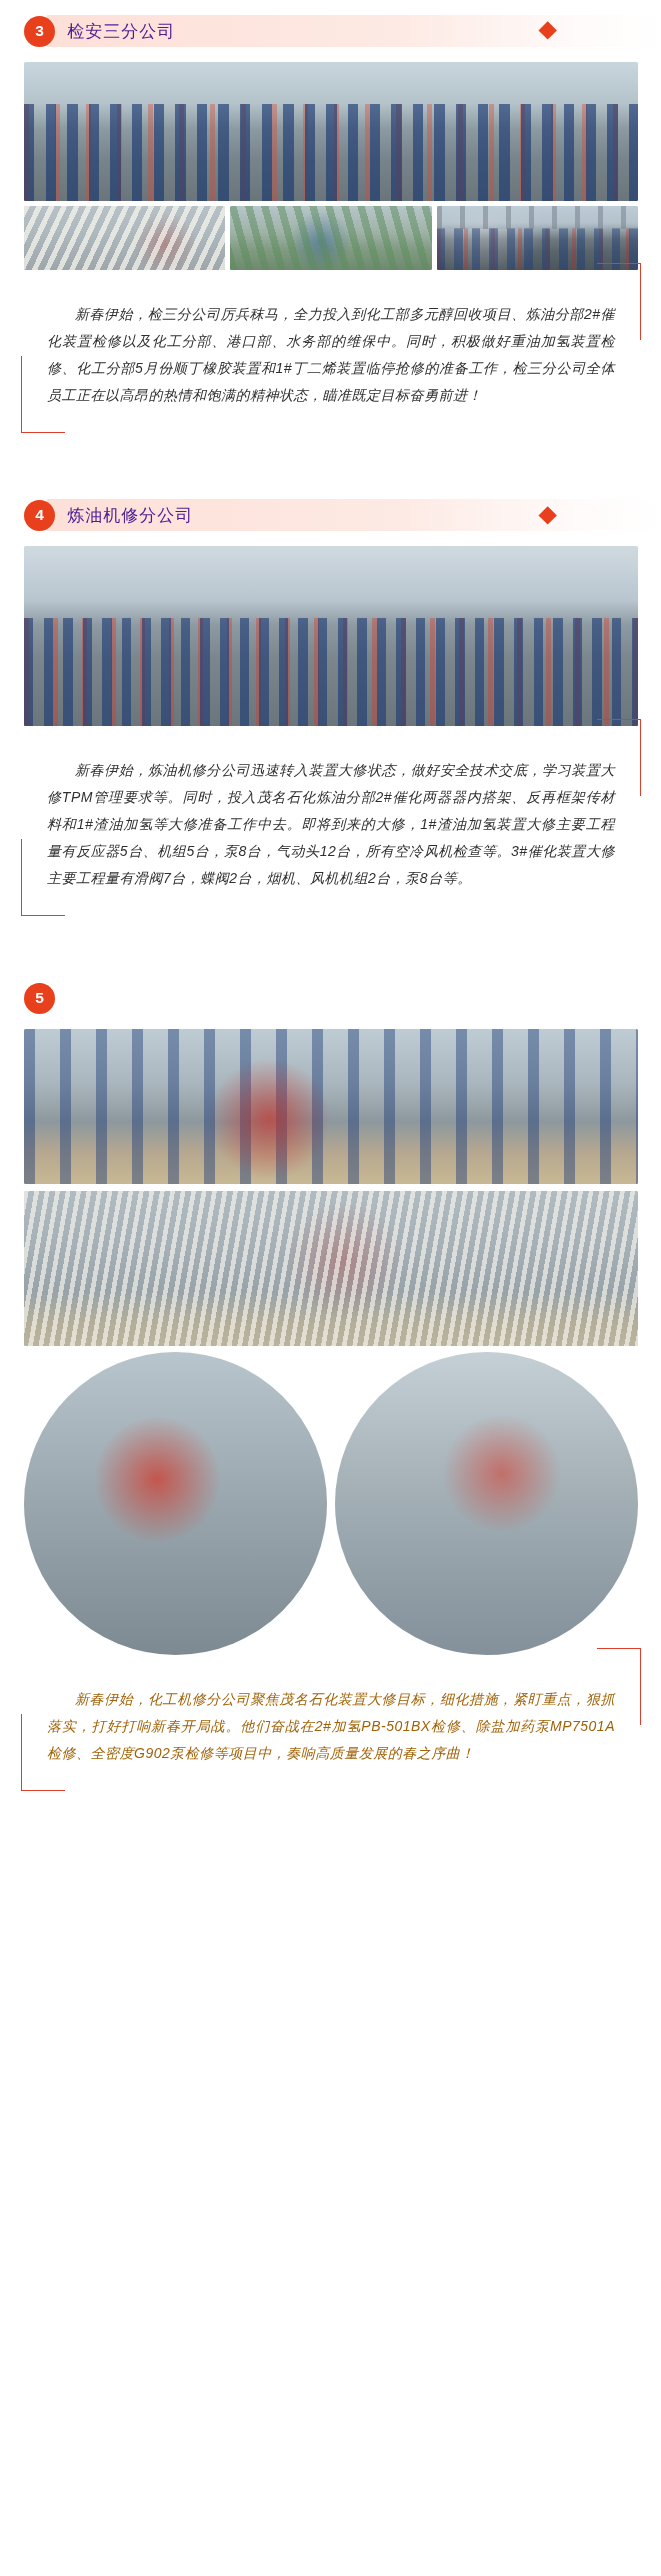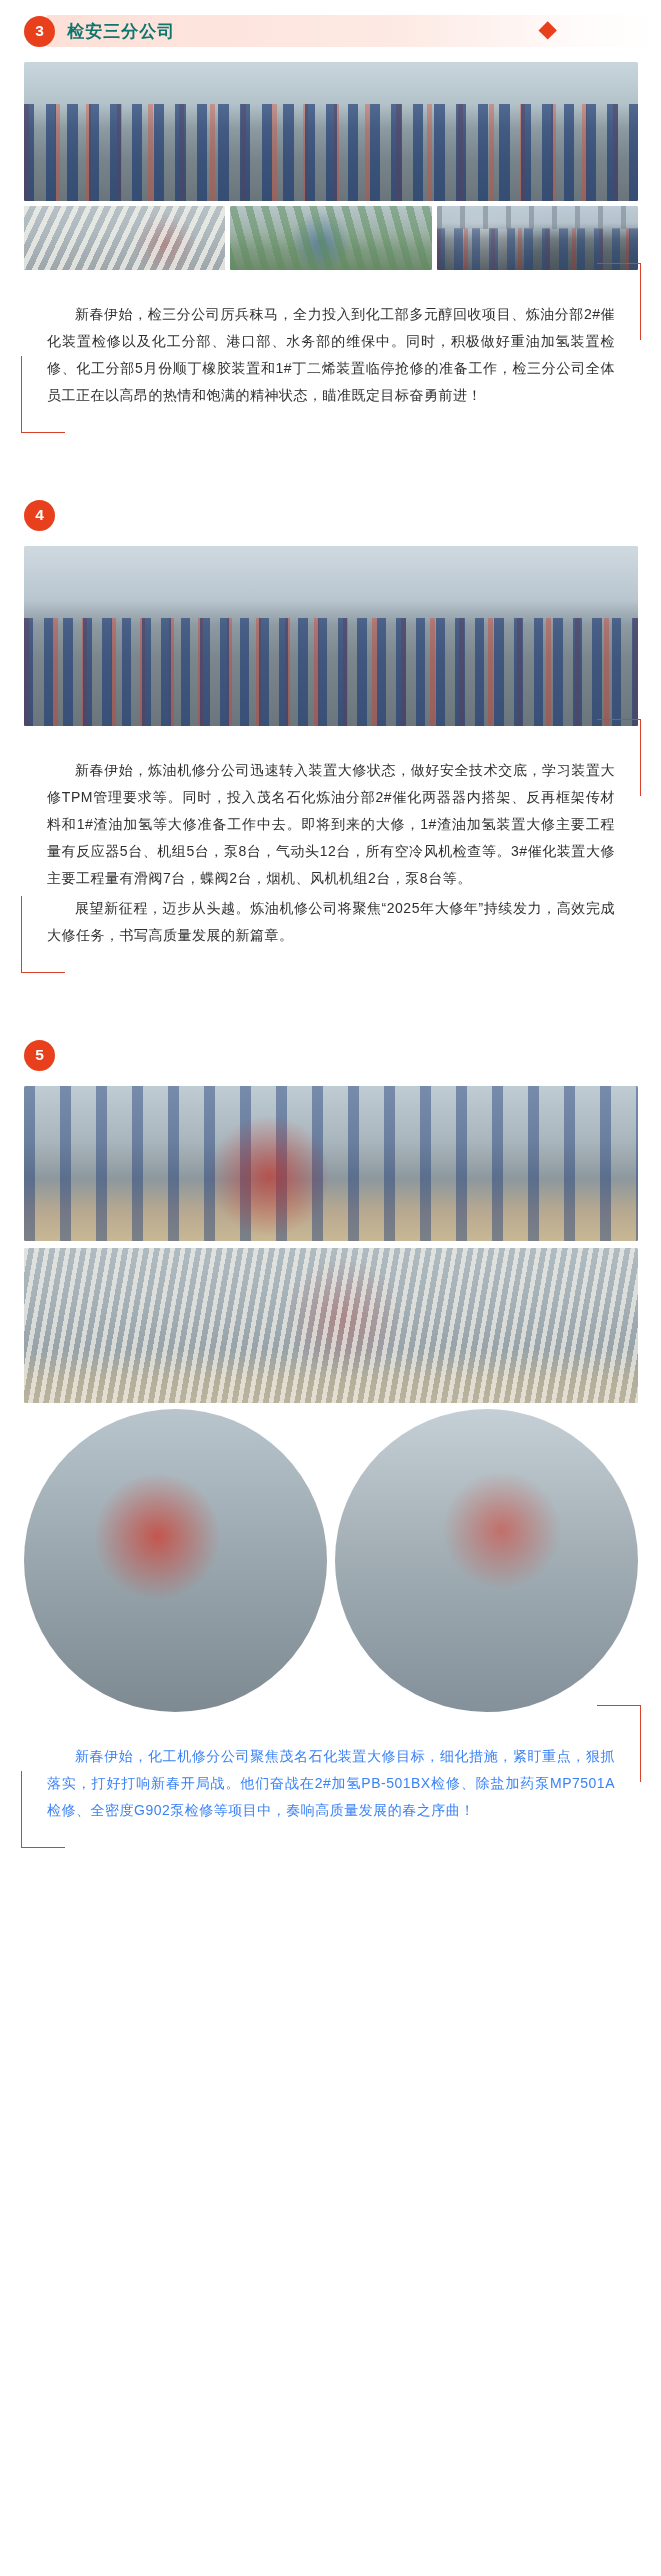--- a/index.html
+++ b/index.html
@@ -57,22 +57,22 @@
     height: 32px;
     width: 100%;
     background: linear-gradient(to right, #fde0d8 0%, #fdeae4 58%, rgba(253,238,233,0.25) 86%, rgba(255,255,255,0) 100%);
     border-radius: 2.1px;
     z-index: 1;
   }
   .sec-title {
     position: relative;
     z-index: 2;
     font-size: 17px;
-    font-weight: bold;
-    color: #0f766e;
+    font-weight: normal;
+    color: #4c1d95;
     letter-spacing: 1px;
     padding-left: 21.6px;
   }
   .sec-diamond {
     position: absolute;
     z-index: 2;
     width: 13.4px; height: 13.4px;
     background: #e8401c;
     transform: rotate(45deg);
     right: 108px;
@@ -205,20 +205,21 @@
     border-radius: 50%;
     overflow: hidden;
     position: relative;
   }
 
   
   .text-wrap {
     position: relative;
     margin: 17.5px 24px 0 24px;
     padding: 13.4px 23px 15.5px 23px;
+    font-style: italic;
   }
   .text-wrap .br-tr {
     position: absolute;
     top: -25px; right: -3.1px;
     width: 44px; height: 77px;
     border-top: 1.5px solid #d9402a;
     border-right: 1.5px solid #d9402a;
   }
   .text-wrap .br-bl {
     position: absolute;
@@ -230,21 +231,21 @@
   .body-text {
     font-size: 14px;
     line-height: 27px;
     color: #2f2f2f;
     text-align: justify;
     letter-spacing: 0.5px;
     text-indent: 2em;
     margin: 0 0 3.1px 0;
     font-family: "Liberation Sans", sans-serif;
   }
-  .body-text.blue { color: #3b82f6; }
+  .body-text.blue { color: #a16207; }
   .spacer-lg { height: 36px; }
 </style>
 </head>
 <body>
 
 <div class="page">
 
   <div class="section">
     <div class="sec-head">
       <div class="sec-num">3</div>
@@ -269,31 +270,35 @@
       <div class="br-bl"></div>
       <p class="body-text">新春伊始，检三分公司厉兵秣马，全力投入到化工部多元醇回收项目、炼油分部2#催化装置检修以及化工分部、港口部、水务部的维保中。同时，积极做好重油加氢装置检修、化工分部5月份顺丁橡胶装置和1#丁二烯装置临停抢修的准备工作，检三分公司全体员工正在以高昂的热情和饱满的精神状态，瞄准既定目标奋勇前进！</p>
     </div>
   </div>
 
   <div class="spacer-lg"></div>
 
   <div class="section">
     <div class="sec-head">
       <div class="sec-num">4</div>
+      <div class="sec-title-wrap">
+        <div class="sec-bar"></div>
+        <div class="sec-title">炼油机修分公司</div>
+        <div class="sec-diamond"></div>
+      </div>
     </div>
 
     <div class="img-block">
       <div class="photo ph-yard" style="height:180px"></div>
     </div>
 
     <div class="text-wrap">
       <div class="br-tr"></div>
       <div class="br-bl"></div>
       <p class="body-text">新春伊始，炼油机修分公司迅速转入装置大修状态，做好安全技术交底，学习装置大修TPM管理要求等。同时，投入茂名石化炼油分部2#催化两器器内搭架、反再框架传材料和1#渣油加氢等大修准备工作中去。即将到来的大修，1#渣油加氢装置大修主要工程量有反应器5台、机组5台，泵8台，气动头12台，所有空冷风机检查等。3#催化装置大修主要工程量有滑阀7台，蝶阀2台，烟机、风机机组2台，泵8台等。</p>
-      <p class="body-text">展望新征程，迈步从头越。炼油机修公司将聚焦“2025年大修年”持续发力，高效完成大修任务，书写高质量发展的新篇章。</p>
     </div>
   </div>
 
   <div class="spacer-lg"></div>
 
   <div class="section">
     <div class="sec-head">
       <div class="sec-num">5</div>
     </div>
 

